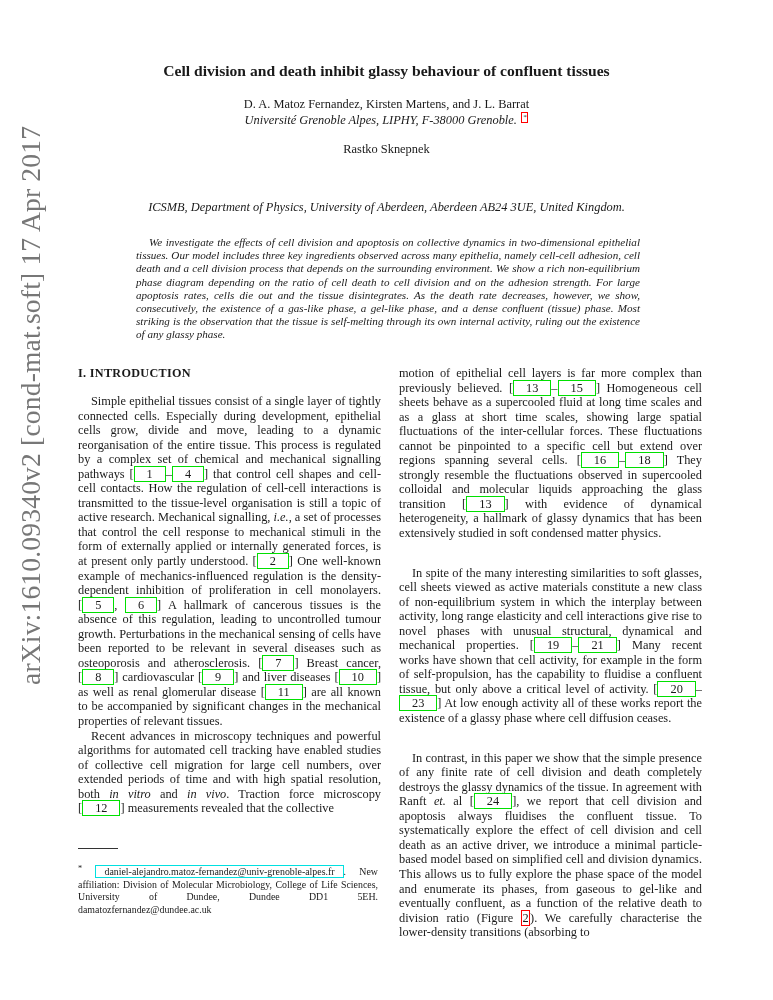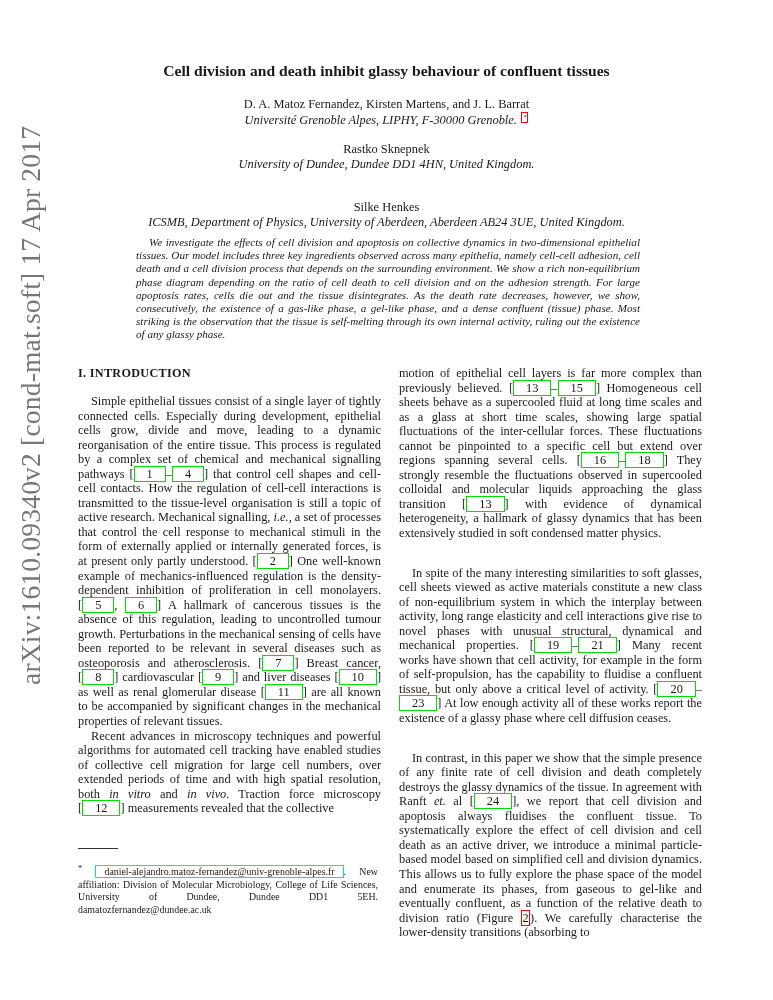--- a/index.html
+++ b/index.html
@@ -39,30 +39,28 @@
 <body>
 
 <div id="arxiv-stamp">
   <span>arXiv:1610.09340v2  [cond-mat.soft]  17 Apr 2017</span>
 </div>
 
 <div id="title">Cell division and death inhibit glassy behaviour of confluent tissues</div>
 
 <div class="center" style="top:97px">
   <div>D. A. Matoz Fernandez, Kirsten Martens, and J. L. Barrat</div>
-  <div class="ital"><span>Université Grenoble Alpes, LIPHY, F-30000 Grenoble.</span><a class="fnmark">*</a></div>
+  <div class="ital"><span>Université Grenoble Alpes, LIPHY, F-38000 Grenoble.</span><a class="fnmark">*</a></div>
 </div>
 
 <div class="center" style="top:142px">
   <div>Rastko Sknepnek</div>
-  <div class="ital">University of Dundee, Dundee DD1 4HN, United Kingdom.</div>
 </div>
 
 <div class="center" style="top:200px">
-  <div>Silke Henkes</div>
   <div class="ital">ICSMB, Department of Physics, University of Aberdeen, Aberdeen AB24 3UE, United Kingdom.</div>
 </div>
 
 <div id="abstract">We investigate the effects of cell division and apoptosis on collective dynamics in two-dimensional epithelial tissues. Our model includes three key ingredients observed across many epithelia, namely cell-cell adhesion, cell death and a cell division process that depends on the surrounding environment. We show a rich non-equilibrium phase diagram depending on the ratio of cell death to cell division and on the adhesion strength. For large apoptosis rates, cells die out and the tissue disintegrates. As the death rate decreases, however, we show, consecutively, the existence of a gas-like phase, a gel-like phase, and a dense confluent (tissue) phase. Most striking is the observation that the tissue is self-melting through its own internal activity, ruling out the existence of any glassy phase.</div>
 
 <div id="section-heading">I.   INTRODUCTION</div>
 
 <div id="col-left" class="col">
   <p style="margin-top:14px"><span>Simple epithelial tissues consist of a single layer of tightly connected cells. Especially during development, epithelial cells grow, divide and move, leading to a dynamic reorganisation of the entire tissue. This process is regulated by a complex set of chemical and mechanical signalling pathways [</span><a class="cite">1</a><span>–</span><a class="cite">4</a><span>] that control cell shapes and cell-cell contacts. How the regulation of cell-cell interactions is transmitted to the tissue-level organisation is still a topic of active research. Mechanical signalling, </span><i>i.e.</i><span>, a set of processes that control the cell response to mechanical stimuli in the form of externally applied or internally generated forces, is at present only partly understood. [</span><a class="cite">2</a><span>] One well-known example of mechanics-influenced regulation is the density-dependent inhibition of proliferation in cell monolayers. [</span><a class="cite">5</a><span>, </span><a class="cite">6</a><span>] A hallmark of cancerous tissues is the absence of this regulation, leading to uncontrolled tumour growth. Perturbations in the mechanical sensing of cells have been reported to be relevant in several diseases such as osteoporosis and atherosclerosis. [</span><a class="cite">7</a><span>] Breast cancer, [</span><a class="cite">8</a><span>] cardiovascular [</span><a class="cite">9</a><span>] and liver diseases [</span><a class="cite">10</a><span>] as well as renal glomerular disease [</span><a class="cite">11</a><span>] are all known to be accompanied by significant changes in the mechanical properties of relevant tissues.</span></p>
   <p><span>Recent advances in microscopy techniques and powerful algorithms for automated cell tracking have enabled studies of collective cell migration for large cell numbers, over extended periods of time and with high spatial resolution, both </span><i>in vitro</i><span> and </span><i>in vivo</i><span>. Traction force microscopy [</span><a class="cite">12</a><span>] measurements revealed that the collective</span></p>

